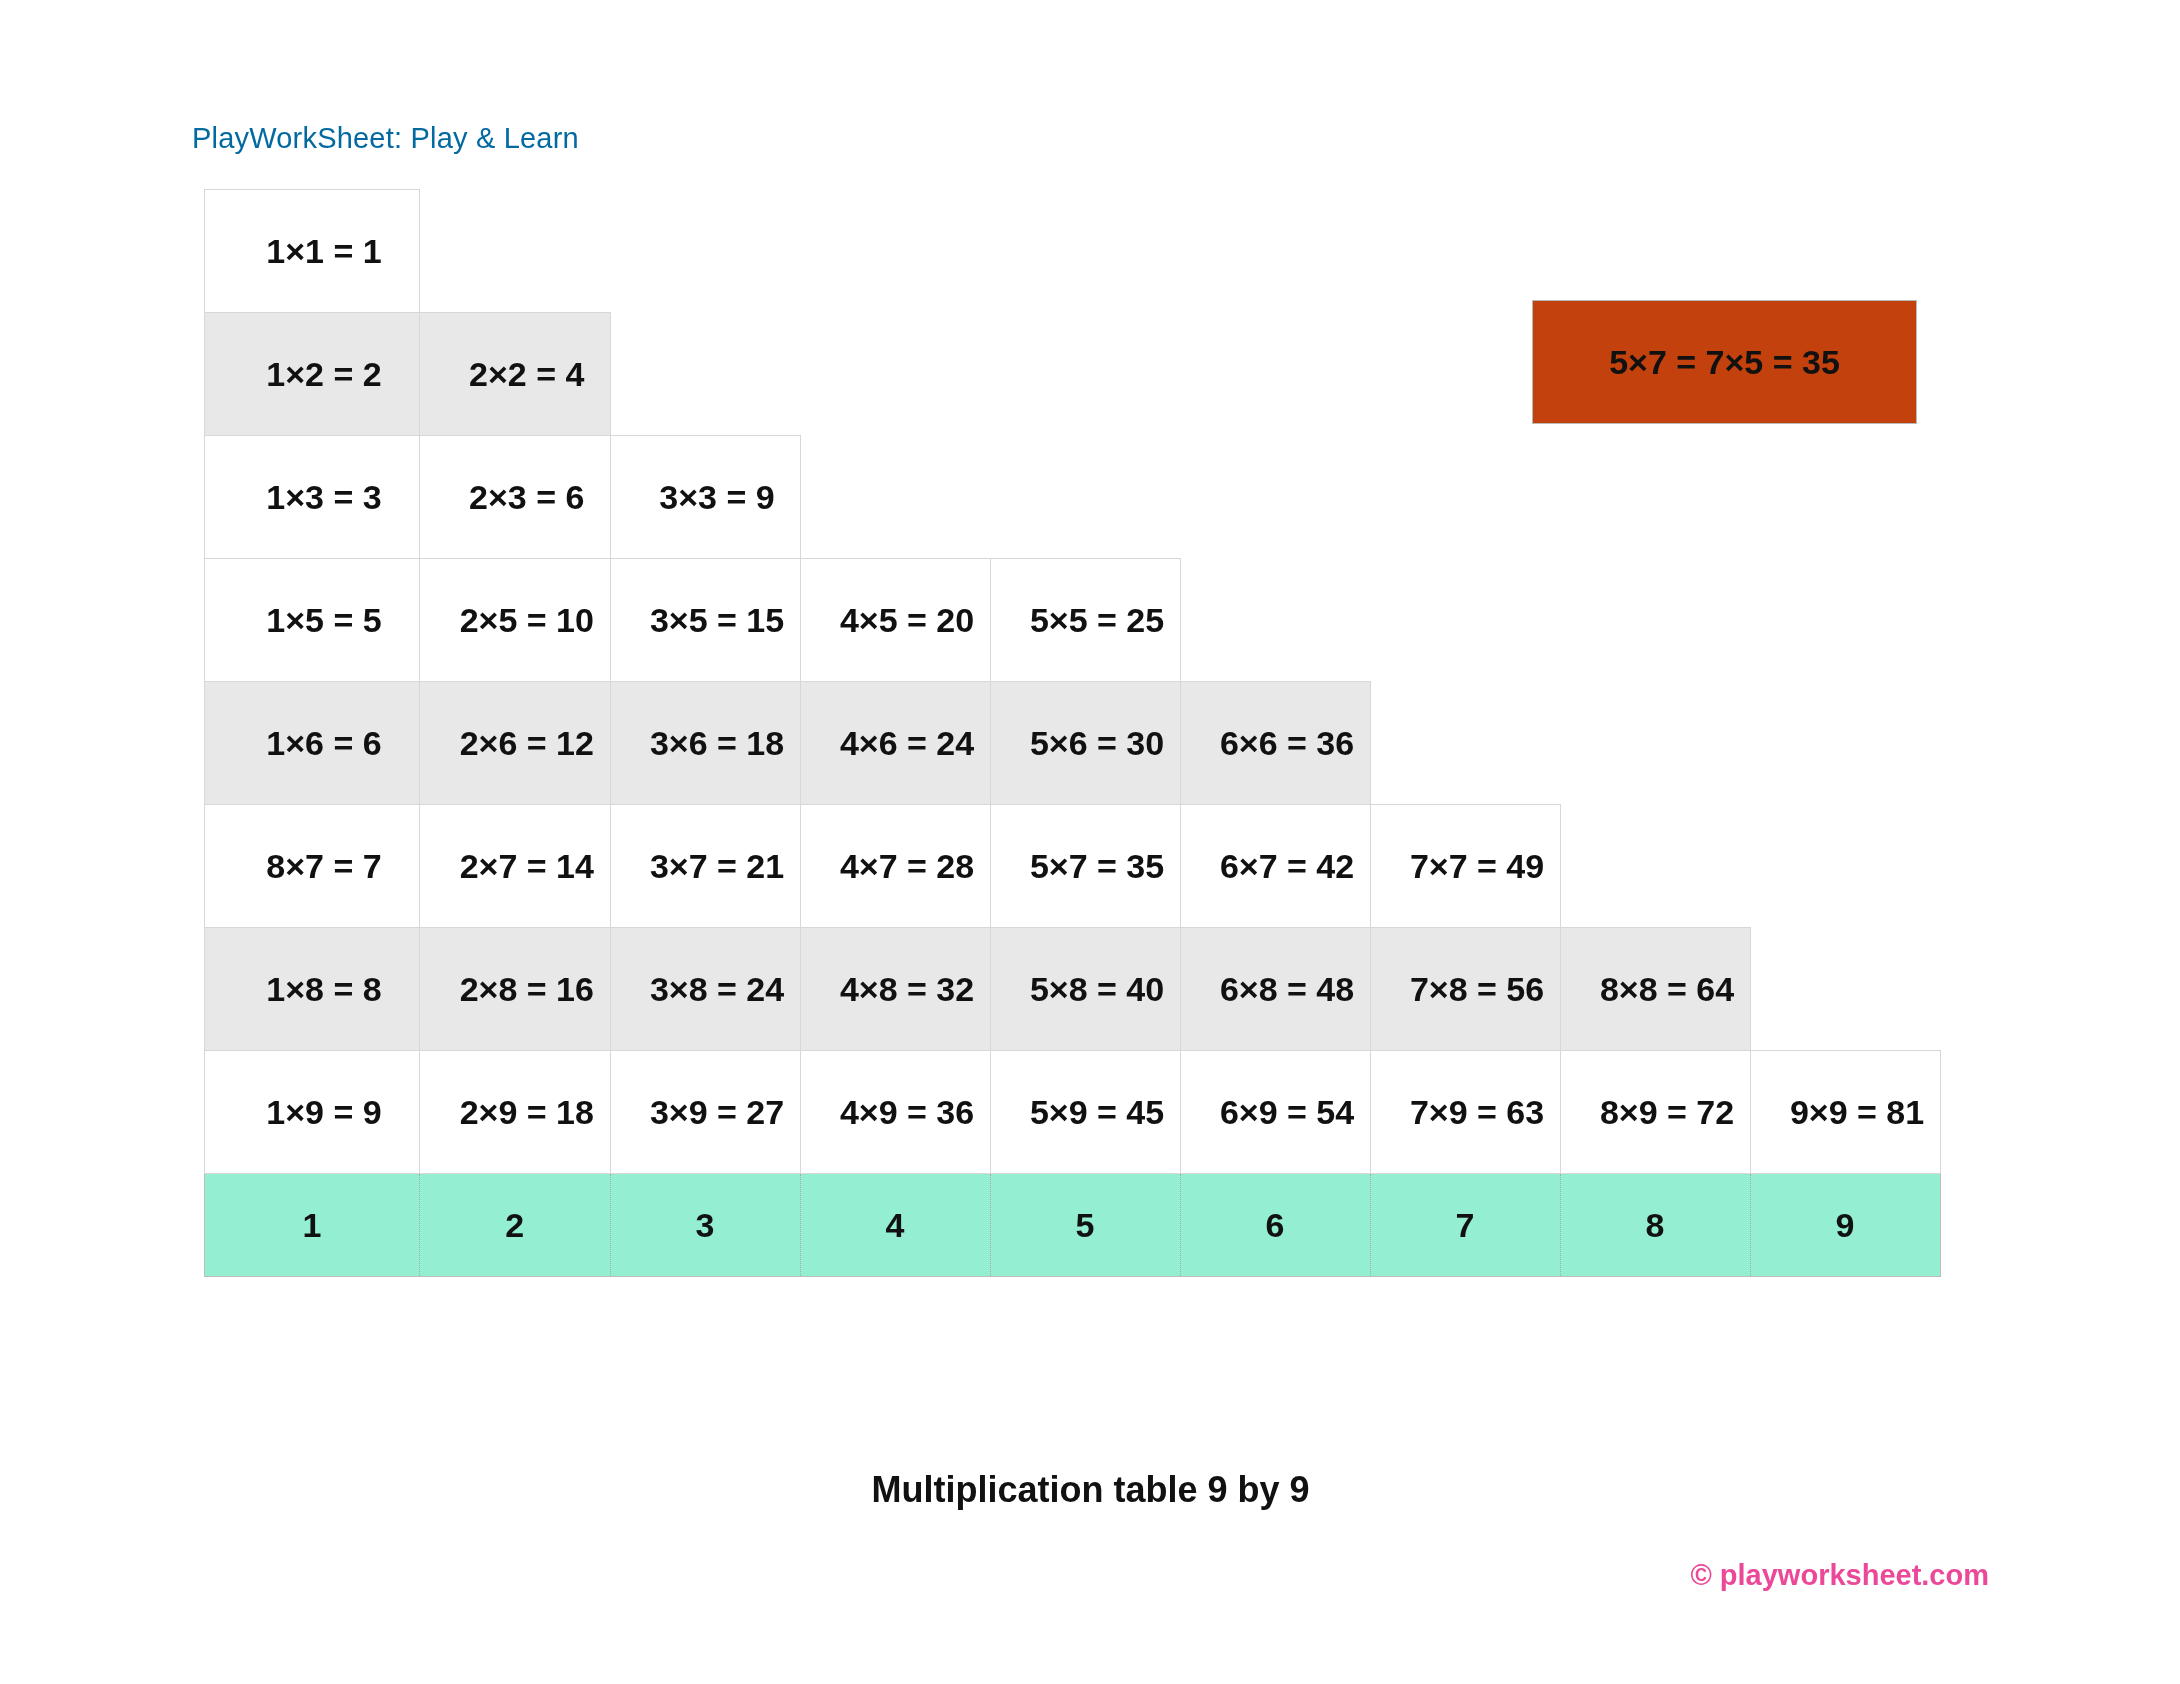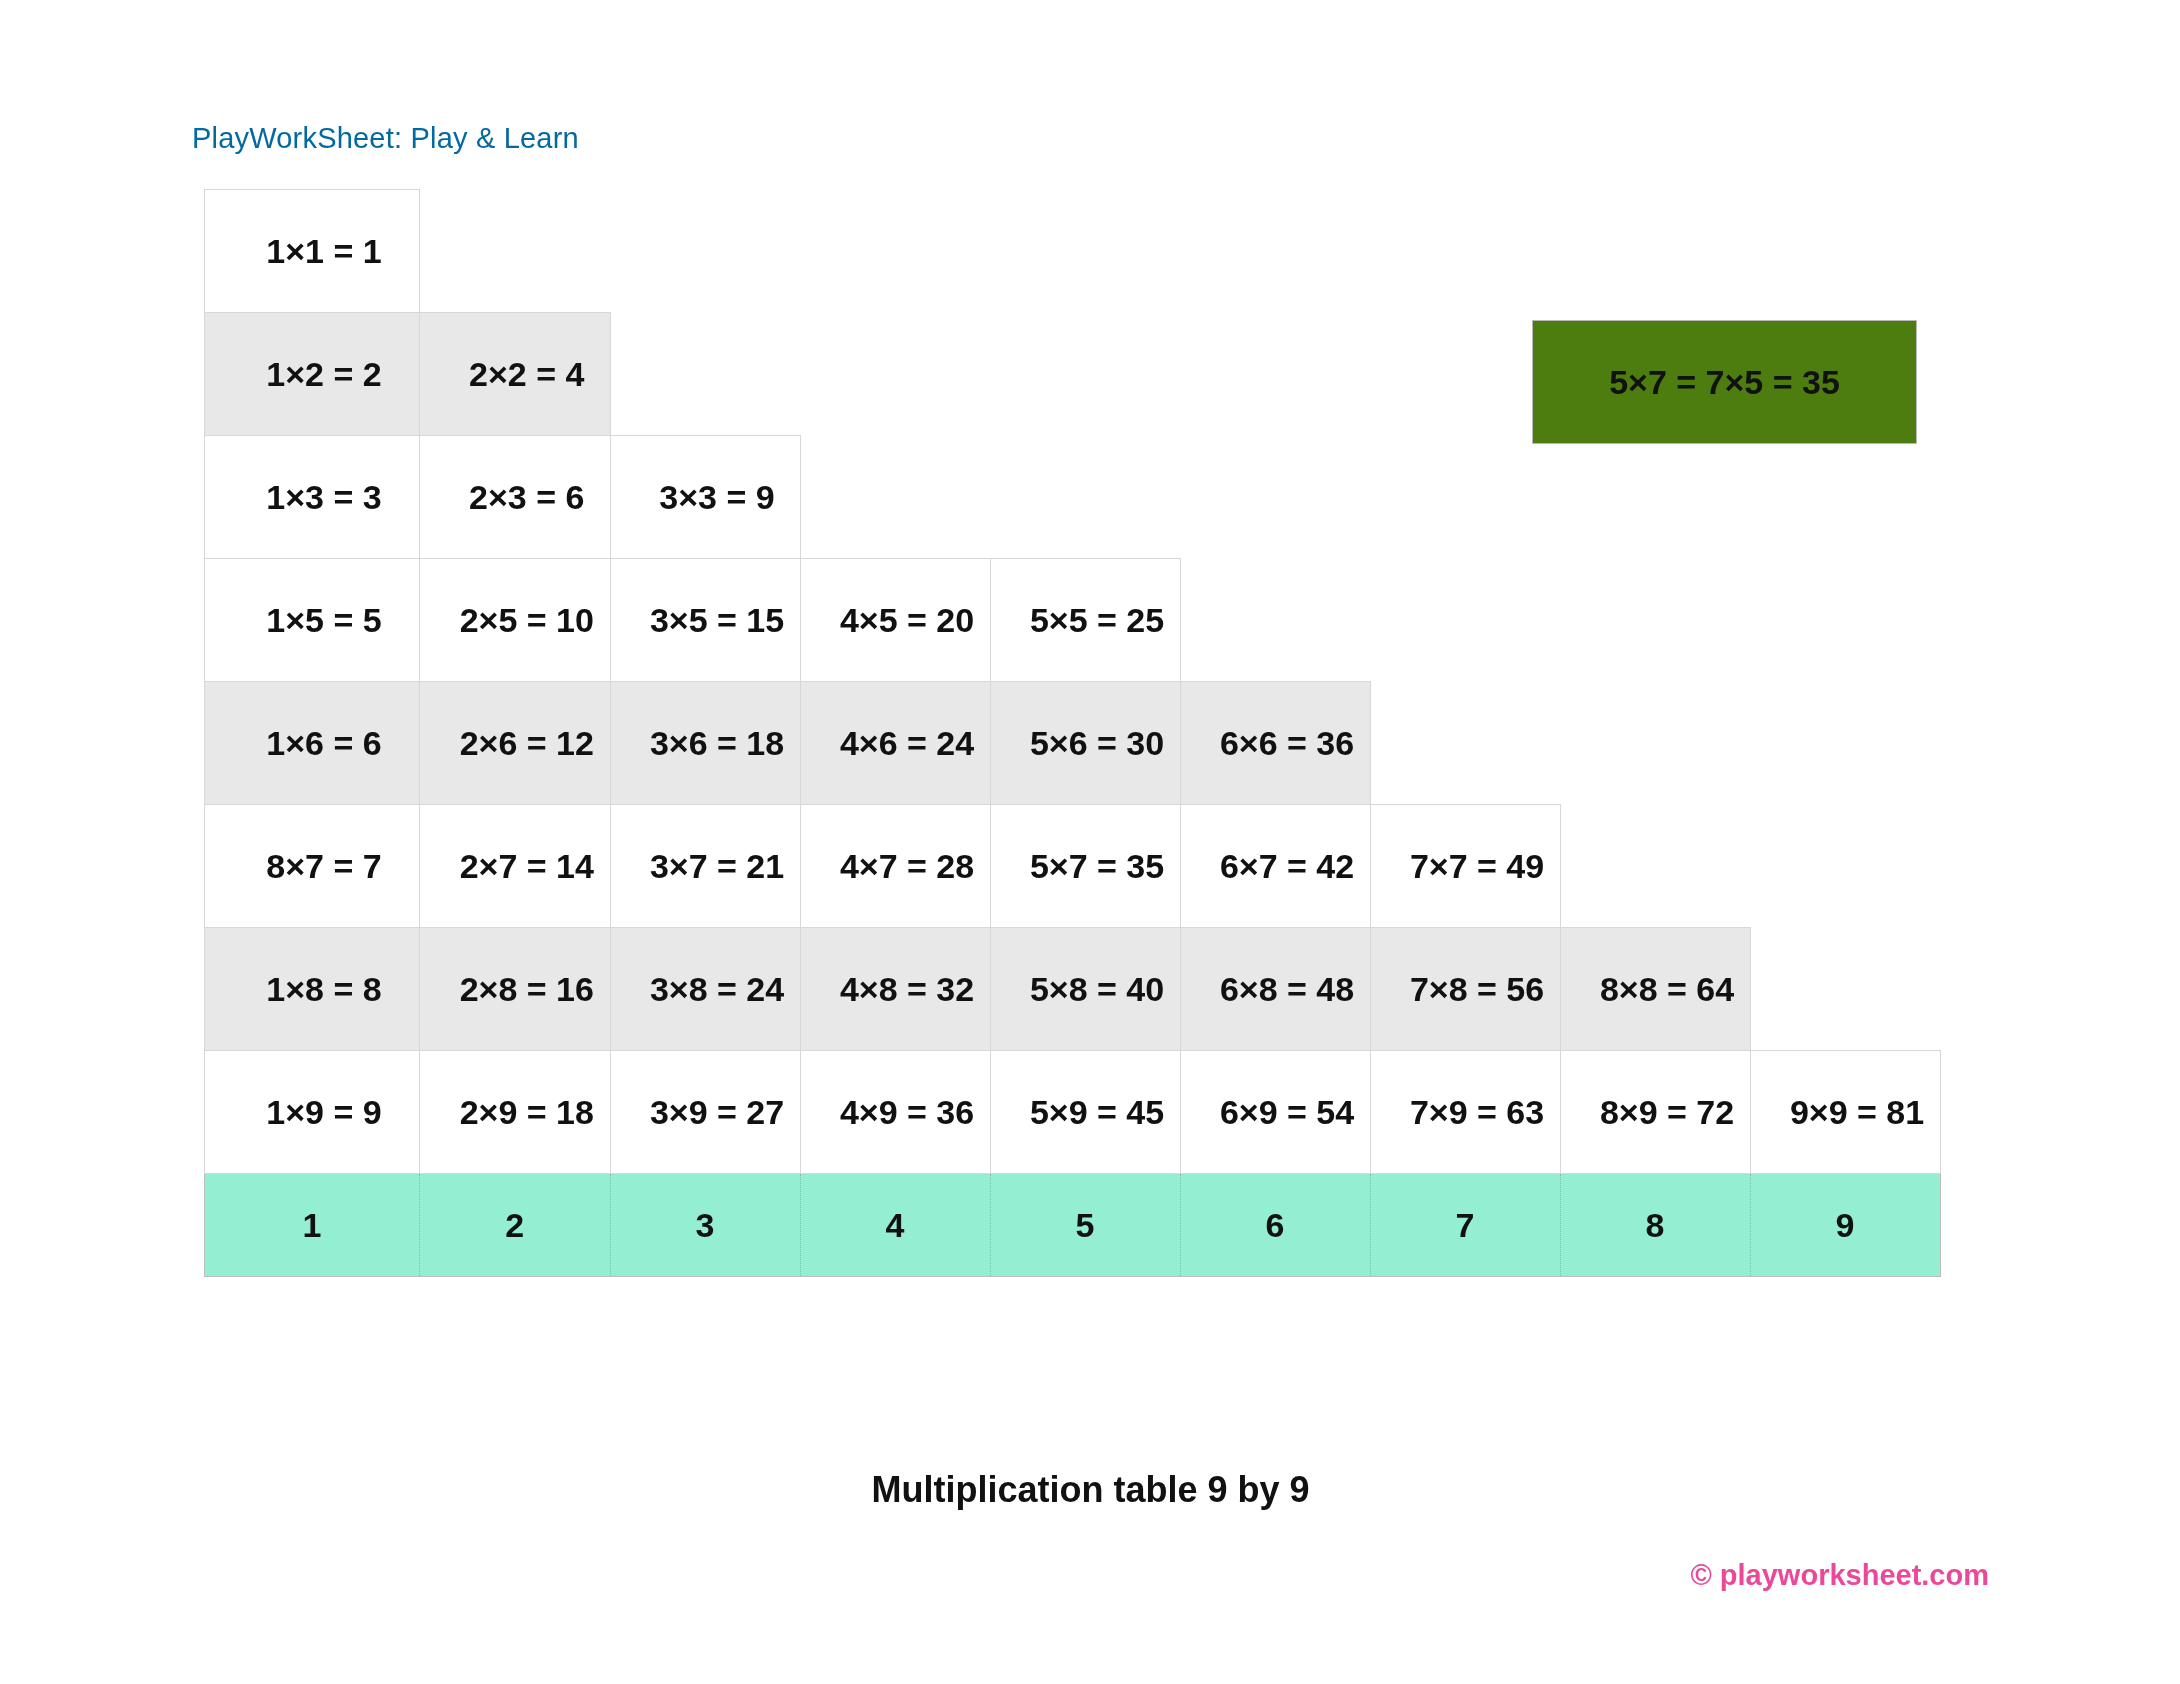--- a/index.html
+++ b/index.html
@@ -64,26 +64,26 @@
     height: 102px;
   }
   .mtable td.footer-cell:first-child {
     border-left: 0.9px solid #bdbdbd;
   }
   .mtable td.footer-cell:last-child {
     border-right: 0.9px solid #bdbdbd;
   }
   .callout {
     position: absolute;
-    top: 320px;
+    top: 300px;
     left: 1532px;
     width: 383px;
     height: 122px;
     border: 1.7px solid #b9b9b9;
-    background: #4d7c0f;
+    background: #c2410c;
     display: flex;
     align-items: center;
     justify-content: center;
     font-size: 34px;
     font-weight: 600;
     color: #111;
   }
   .caption {
     position: absolute;
     top: 1469px;

